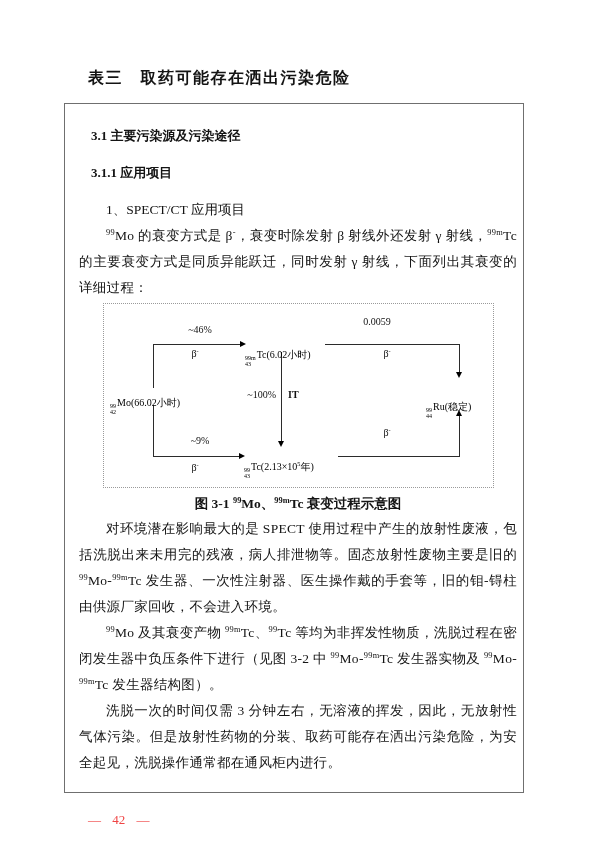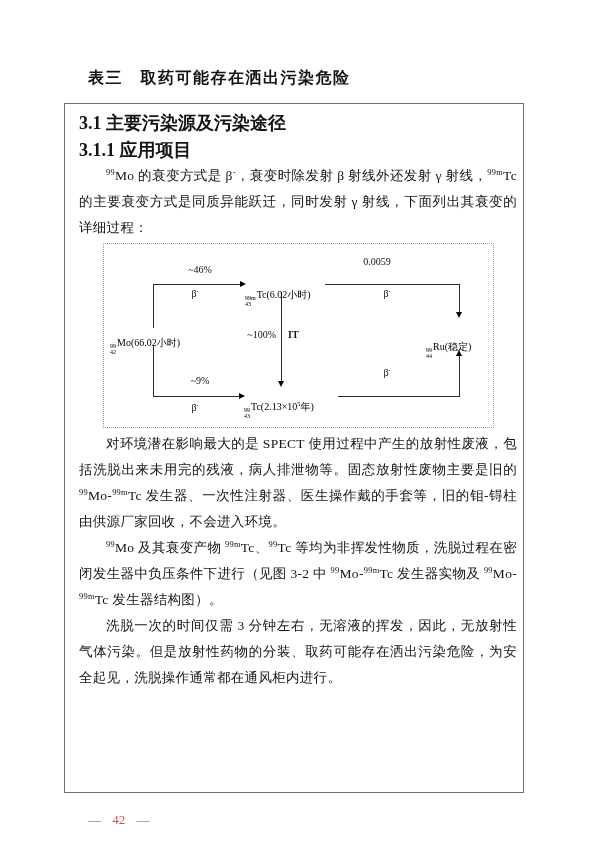--- a/index.html
+++ b/index.html
@@ -2,21 +2,21 @@
 <html><head>
 <meta charset="utf-8">
 <style>
   html,body{margin:0;padding:0;background:#e9e9e9;}
   .page{position:relative;width:600px;height:848px;background:#ffffff;
         font-family:"Liberation Serif","DejaVu Serif",serif;color:#141414;overflow:hidden;}
   .doc-title{position:absolute;left:88px;top:68px;margin:0;font-size:16px;font-weight:bold;
              letter-spacing:1.5px;}
   .content-box{position:absolute;left:64px;top:103px;width:460px;height:690px;
                border:1px solid #6f6f6f;box-sizing:border-box;padding:7px 6px 0 14px;overflow:hidden;}
-  .h-bold{font-size:18px;font-weight:bold;line-height:25px;margin:0;}
+  .h-bold{font-size:13px;font-weight:bold;line-height:25px;margin:12px;}
   .h-bold.second{margin-top:2px;}
   .list-item{font-size:13.5px;line-height:26px;margin-top:1px;text-indent:2em;}
   .para{font-size:13.5px;line-height:26px;margin:0;text-align:justify;text-indent:2em;
         letter-spacing:0.3px;}
   sup,sub{font-size:0.62em;line-height:0;}
   .stack{display:inline-flex;flex-direction:column;justify-content:center;font-size:0.6em;
          line-height:1.05;vertical-align:-0.35em;margin-right:1px;text-align:left;}
   .stack span{display:block;}
   
   .figure-box{position:relative;width:389px;height:183px;margin:2px 0 3px 24px;
@@ -37,20 +37,21 @@
 <body>
 
 <div class="page">
 
   <h1 class="doc-title">表三　取药可能存在洒出污染危险</h1>
 
   <div class="content-box">
 
     <div class="h-bold">3.1 主要污染源及污染途径</div>
     <div class="h-bold second">3.1.1 应用项目</div>
+    <div class="list-item">1、SPECT/CT 应用项目</div>
 
     <p class="para"><sup>99</sup>Mo 的衰变方式是 β<sup>-</sup>，衰变时除发射 β 射线外还发射 γ 射线，<sup>99m</sup>Tc 的主要衰变方式是同质异能跃迁，同时发射 γ 射线，下面列出其衰变的详细过程：</p>
 
     <div class="figure-box">
 
       <div class="ln" style="left:49px;top:40px;width:1px;height:44px;"></div>
       <div class="ln" style="left:49px;top:101px;width:1px;height:52px;"></div>
       <div class="ln" style="left:49px;top:40px;width:87px;height:1px;"></div>
       <div class="arr arr-r" style="left:136px;top:37px;"></div>
       <div class="ln" style="left:221px;top:40px;width:134px;height:1px;"></div>
@@ -85,20 +86,21 @@
       <div class="nuclide" style="left:140px;top:144px;"><span class="stack">
             <span>99</span>
             <span>43</span>
           </span>Tc(2.13×10<sup>5</sup>年)</div>
       <div class="nuclide" style="left:322px;top:84px;"><span class="stack">
             <span>99</span>
             <span>44</span>
           </span>Ru(稳定)</div>
     </div>
 
+    <div class="caption">图 3-1  <sup>99</sup>Mo、<sup>99m</sup>Tc 衰变过程示意图</div>
 
     <p class="para">对环境潜在影响最大的是 SPECT 使用过程中产生的放射性废液，包括洗脱出来未用完的残液，病人排泄物等。固态放射性废物主要是旧的 <sup>99</sup>Mo-<sup>99m</sup>Tc 发生器、一次性注射器、医生操作戴的手套等，旧的钼-锝柱由供源厂家回收，不会进入环境。</p>
     <p class="para"><sup>99</sup>Mo 及其衰变产物 <sup>99m</sup>Tc、<sup>99</sup>Tc 等均为非挥发性物质，洗脱过程在密闭发生器中负压条件下进行（见图 3-2 中 <sup>99</sup>Mo-<sup>99m</sup>Tc 发生器实物及 <sup>99</sup>Mo-<sup>99m</sup>Tc 发生器结构图）。</p>
     <p class="para">洗脱一次的时间仅需 3 分钟左右，无溶液的挥发，因此，无放射性气体污染。但是放射性药物的分装、取药可能存在洒出污染危险，为安全起见，洗脱操作通常都在通风柜内进行。</p>
 
   </div>
 
   <div class="page-number">— 42 —</div>
 
 </div>

